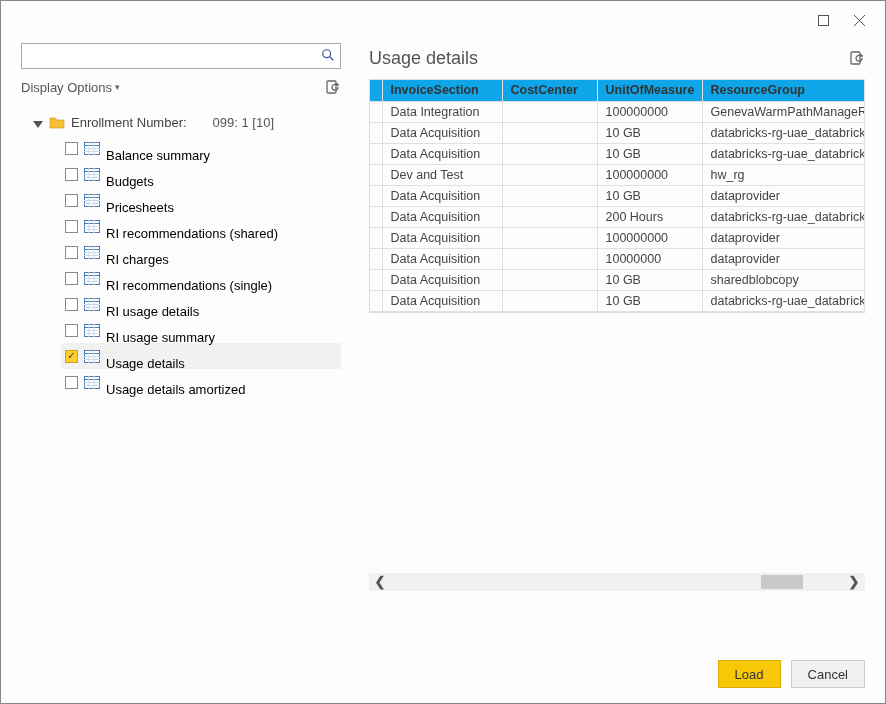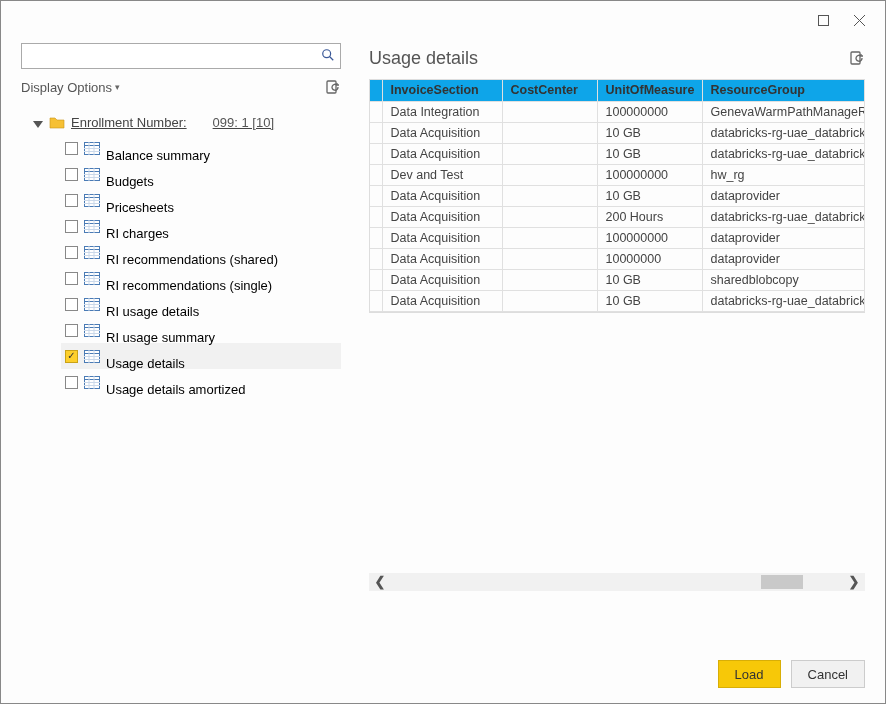--- a/index.html
+++ b/index.html
@@ -29,21 +29,21 @@
   .search-icon {
     position:absolute; right:6px; top:5px; width:14px; height:14px; color:#336;
   }
   .options-row {
     display:flex; align-items:center; justify-content:space-between; height:36px; color:#555;
   }
   .options-row .opt-label { display:flex; align-items:center; gap:3px; cursor:default;}
   .options-row .refresh-icon { width:16px; height:16px; color:#666;}
   .tree { flex:1; overflow:auto; padding-top:4px;}
   .tree-root { padding-left:12px; }
-  .tree-root-row { display:flex; align-items:center; height:26px; gap:6px; color:#444;text-decoration:underline;}
+  .tree-root-row { display:flex; align-items:center; height:26px; gap:6px; color:#444;}
   .tree-root-row .exp { width:10px; height:10px; }
   .tree-root-row .folder-icon { width:16px; height:14px;}
   .tree-root-row .root-label { flex-shrink:0;}
   .tree-root-row .root-count { margin-left:20px; color:#555;}
   .tree-children { padding-left:28px; }
   .tree-item {
     display:flex; align-items:center; height:26px; gap:6px; padding-left:4px; padding-right:6px;
     border-radius:0;
   }
   .tree-item.selected { background:#f1f1f1;}
@@ -189,33 +189,33 @@
               <div class="tree-item">
                 <span class="chk"></span>
                 <span class="tbl-icon"><svg viewBox="0 0 16 13">
                     <rect x="0.5" y="0.5" width="15" height="12" fill="#fff" stroke="#4a7bb5"></rect>
                     <line x1="0" y1="3.5" x2="16" y2="3.5" stroke="#4a7bb5"></line>
                     <line x1="0" y1="6.5" x2="16" y2="6.5" stroke="#cbd9ea"></line>
                     <line x1="0" y1="9.5" x2="16" y2="9.5" stroke="#cbd9ea"></line>
                     <line x1="5" y1="0" x2="5" y2="13" stroke="#cbd9ea"></line>
                     <line x1="10" y1="0" x2="10" y2="13" stroke="#cbd9ea"></line>
                   </svg></span>
+                <span class="lbl">RI recommendations (shared)</span>
+              </div>
+              <div class="tree-item">
+                <span class="chk"></span>
+                <span class="tbl-icon"><svg viewBox="0 0 16 13">
+                    <rect x="0.5" y="0.5" width="15" height="12" fill="#fff" stroke="#4a7bb5"></rect>
+                    <line x1="0" y1="3.5" x2="16" y2="3.5" stroke="#4a7bb5"></line>
+                    <line x1="0" y1="6.5" x2="16" y2="6.5" stroke="#cbd9ea"></line>
+                    <line x1="0" y1="9.5" x2="16" y2="9.5" stroke="#cbd9ea"></line>
+                    <line x1="5" y1="0" x2="5" y2="13" stroke="#cbd9ea"></line>
+                    <line x1="10" y1="0" x2="10" y2="13" stroke="#cbd9ea"></line>
+                  </svg></span>
                 <span class="lbl">RI charges</span>
-              </div>
-              <div class="tree-item">
-                <span class="chk"></span>
-                <span class="tbl-icon"><svg viewBox="0 0 16 13">
-                    <rect x="0.5" y="0.5" width="15" height="12" fill="#fff" stroke="#4a7bb5"></rect>
-                    <line x1="0" y1="3.5" x2="16" y2="3.5" stroke="#4a7bb5"></line>
-                    <line x1="0" y1="6.5" x2="16" y2="6.5" stroke="#cbd9ea"></line>
-                    <line x1="0" y1="9.5" x2="16" y2="9.5" stroke="#cbd9ea"></line>
-                    <line x1="5" y1="0" x2="5" y2="13" stroke="#cbd9ea"></line>
-                    <line x1="10" y1="0" x2="10" y2="13" stroke="#cbd9ea"></line>
-                  </svg></span>
-                <span class="lbl">RI recommendations (shared)</span>
               </div>
               <div class="tree-item">
                 <span class="chk"></span>
                 <span class="tbl-icon"><svg viewBox="0 0 16 13">
                     <rect x="0.5" y="0.5" width="15" height="12" fill="#fff" stroke="#4a7bb5"></rect>
                     <line x1="0" y1="3.5" x2="16" y2="3.5" stroke="#4a7bb5"></line>
                     <line x1="0" y1="6.5" x2="16" y2="6.5" stroke="#cbd9ea"></line>
                     <line x1="0" y1="9.5" x2="16" y2="9.5" stroke="#cbd9ea"></line>
                     <line x1="5" y1="0" x2="5" y2="13" stroke="#cbd9ea"></line>
                     <line x1="10" y1="0" x2="10" y2="13" stroke="#cbd9ea"></line>

